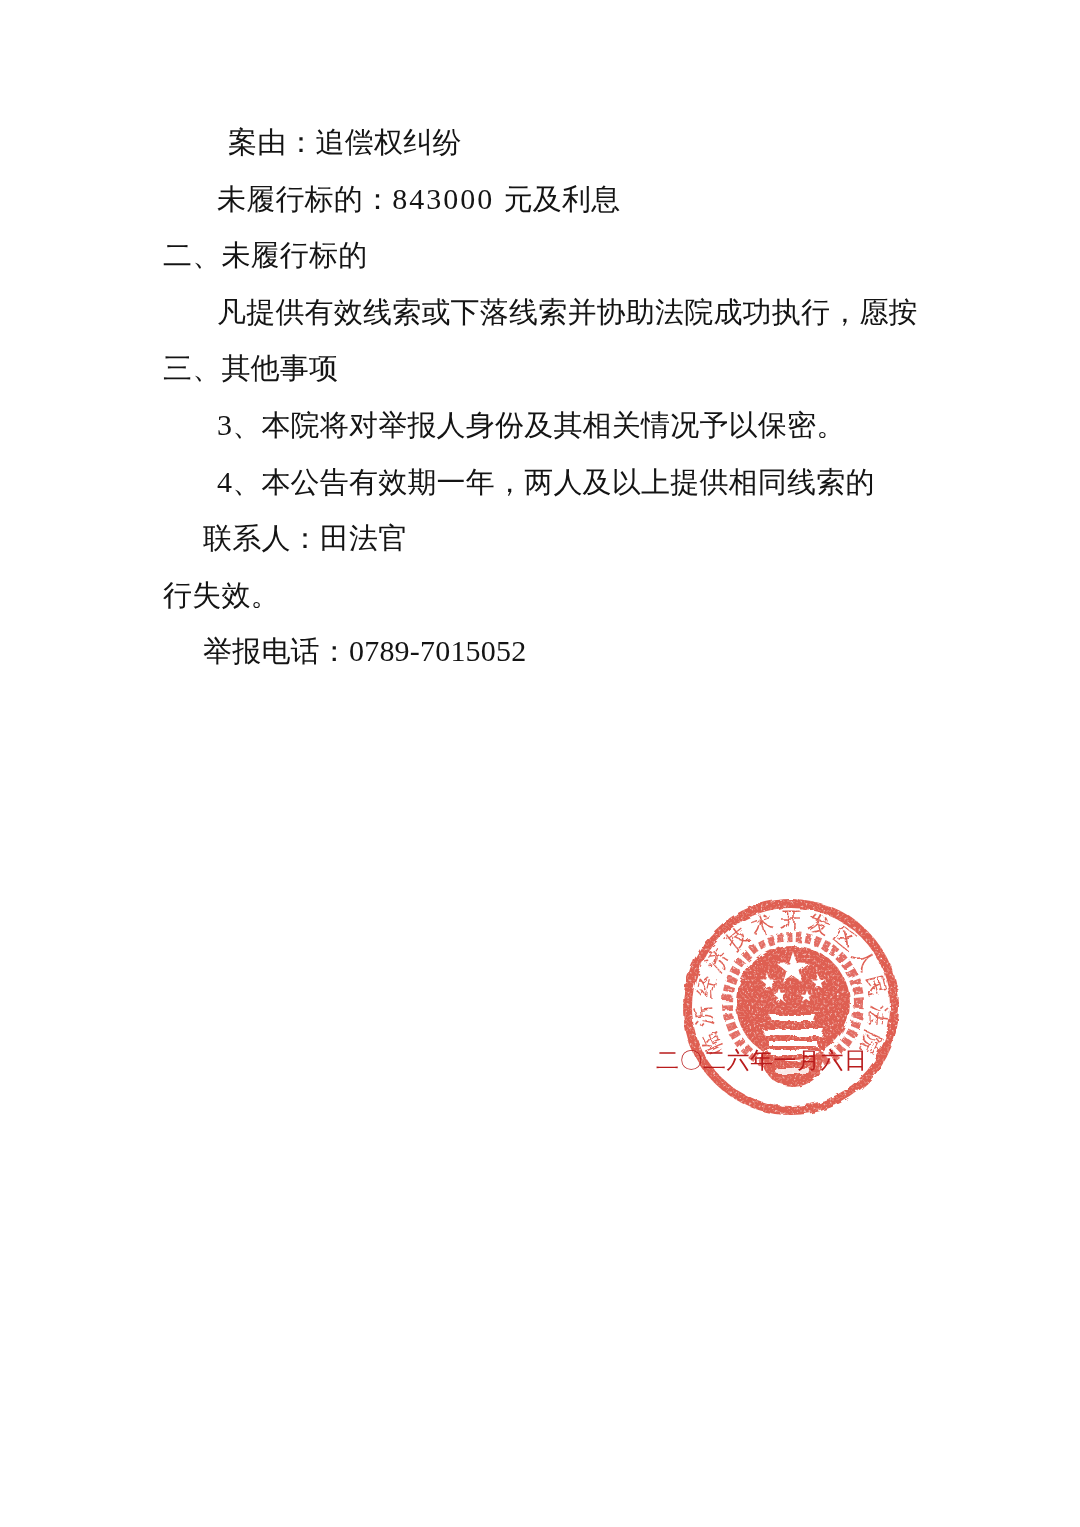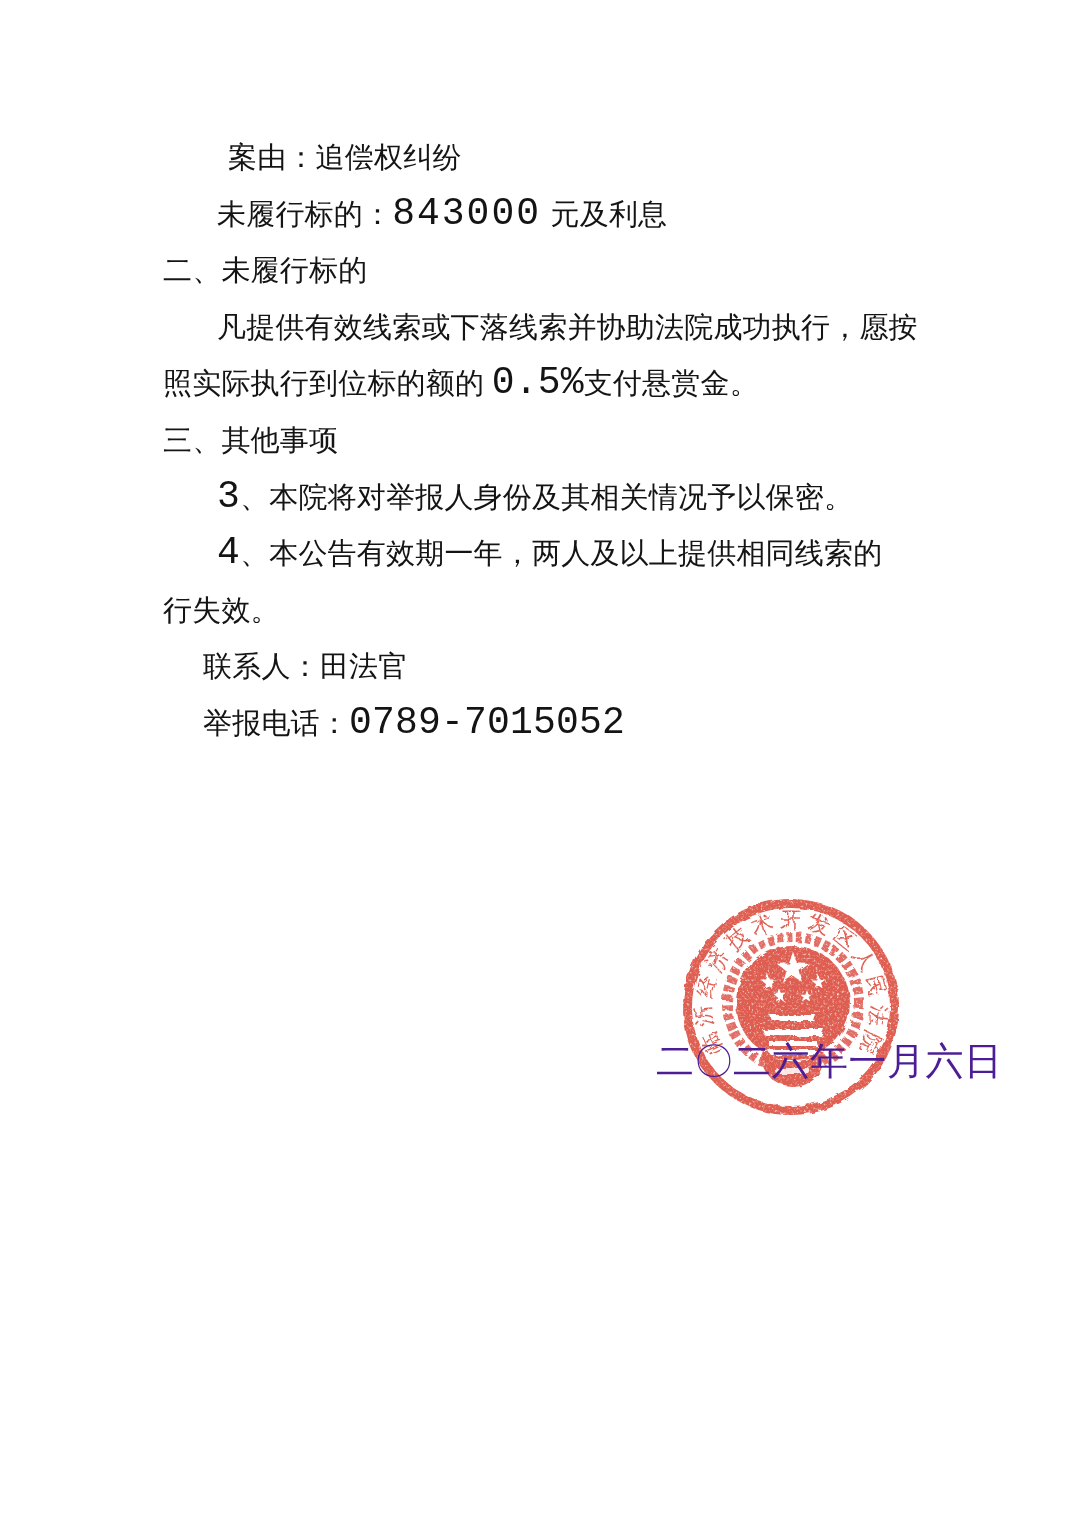--- a/index.html
+++ b/index.html
@@ -3,37 +3,37 @@
 <meta charset="utf-8">
 <style>
   * { margin:0; padding:0; box-sizing:border-box; }
   html, body { background:#ffffff; }
   body {
     width:1080px; height:1527px; position:relative; overflow:hidden;
     font-family:"Liberation Serif","DejaVu Serif",serif;
     color:#141414;
   }
   .page { position:absolute; left:0; top:0; width:1080px; height:1527px; background:#ffffff; }
-  .doc-body { position:absolute; left:163px; top:129px; width:766px; }
+  .doc-body { position:absolute; left:163px; top:114px; width:766px; }
   .line {
     font-size:29px; line-height:56.6px; height:56.6px;
     white-space:pre; letter-spacing:0.2px; color:#141414;
   }
   .ind-case    { padding-left:65px; }
   .ind-para    { padding-left:54px; }
   .ind-contact { padding-left:40px; }
   .num {
-    font-family:Liberation Mono, monospace;
-    font-size:38px;
+    font-family:Liberation Serif, serif;
+    font-size:30px;
   }
   .num-wide { letter-spacing:2px; margin-right:2px; }
   .date-line {
     position:absolute; left:656px; top:1044px; z-index:3;
-    font-size:38px; line-height:34px; letter-spacing:0.5px;
-    color:#4c1d95; white-space:pre;
+    font-size:23px; line-height:34px; letter-spacing:0.5px;
+    color:#b91c1c; white-space:pre;
   }
   .seal {
     position:absolute; left:673px; top:889px; width:236px; height:236px;
     z-index:2; mix-blend-mode:multiply;
   }
   .seal svg { width:100%; height:100%; display:block; }
   .seal-char {
     font-size:21.5px;
     font-family:"Liberation Serif","DejaVu Serif",serif;
     text-anchor:middle;
@@ -42,26 +42,25 @@
 </head>
 <body>
 
 <div class="page">
 
   <div class="doc-body">
     <div class="line ind-case"><span>案由：追偿权纠纷</span></div>
     <div class="line ind-para"><span>未履行标的：</span><span class="num num-wide">843000</span><span> 元及利息</span></div>
     <div class="line"><span>二、未履行标的</span></div>
     <div class="line ind-para"><span>凡提供有效线索或下落线索并协助法院成功执行，愿按</span></div>
-    <div class="line"><span>照实际执行到位标的额的 </span><span class="num">0.5%</span><span>支付悬赏金。</span></div>
     <div class="line"><span>三、其他事项</span></div>
     <div class="line ind-para"><span class="num">3</span><span>、本院将对举报人身份及其相关情况予以保密。</span></div>
     <div class="line ind-para"><span class="num">4</span><span>、本公告有效期一年，两人及以上提供相同线索的</span></div>
+    <div class="line ind-contact"><span>联系人：田法官</span></div>
     <div class="line"><span>行失效。</span></div>
-    <div class="line ind-contact"><span>联系人：田法官</span></div>
     <div class="line ind-contact"><span>举报电话：</span><span class="num">0789-7015052</span></div>
   </div>
 
   <div class="seal">
     <svg viewBox="0 0 236 236" xmlns="http://www.w3.org/2000/svg">
       <defs>
         <filter id="f-rough" x="-15%" y="-15%" width="130%" height="130%">
           <feTurbulence type="fractalNoise" baseFrequency="0.09" numOctaves="3" seed="7" result="n"></feTurbulence>
           <feDisplacementMap in="SourceGraphic" in2="n" scale="5"></feDisplacementMap>
         </filter>

